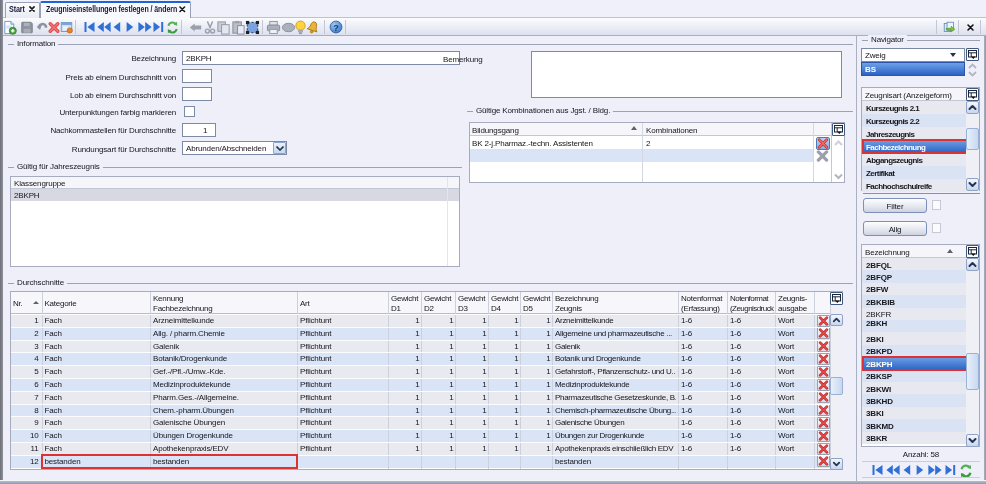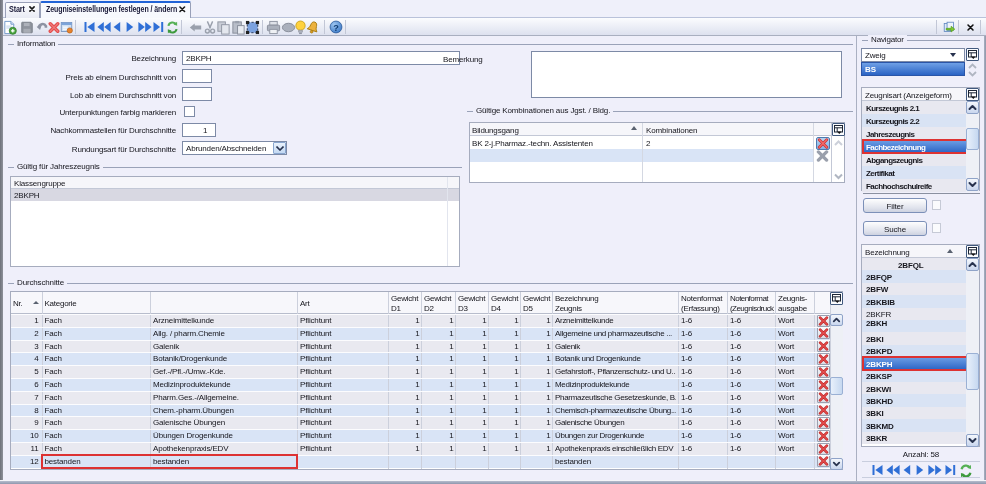--- a/index.html
+++ b/index.html
@@ -218,20 +218,21 @@
 <div class="t" style="left:14px;top:179px;">Klassengruppe</div>
 <div style="left:11px;top:189px;width:448px;height:12px;background:#d8d8e2"></div>
 <div class="t" style="left:14px;top:191px;">2BKPH</div>
 <div style="left:447px;top:177px;width:1px;height:89px;background:#e2e5ee"></div>
 <div style="left:8px;top:283px;width:845px;height:0px;border-top:1px solid #9aa2b8;"></div>
     <div class="t" style="left:14px;top:278px;background:#efeffa;padding:0 3px;">Durchschnitte</div>
 <div style="left:10px;top:291px;width:833px;height:179.00000000000003px;background:#fff;border:1px solid #a6acbe"></div>
 <div style="left:11px;top:292px;width:819px;height:22px;background:#f7f7fb;border-bottom:1px solid #b8bdcc"></div>
 <div class="t" style="left:13px;top:299px;width:27.5px;overflow:hidden;line-height:9.5px;letter-spacing:-0.25px">Nr.</div>
 <div class="t" style="left:44.5px;top:299px;width:104.5px;overflow:hidden;line-height:9.5px;letter-spacing:-0.25px">Kategorie</div>
+<div class="t" style="left:153px;top:294px;width:143px;overflow:hidden;line-height:9.5px;letter-spacing:-0.25px">Kennung<br>Fachbezeichnung</div>
 <div class="t" style="left:300px;top:299px;width:87px;overflow:hidden;line-height:9.5px;letter-spacing:-0.25px">Art</div>
 <div class="t" style="left:391px;top:294px;width:29px;overflow:hidden;line-height:9.5px;letter-spacing:-0.25px">Gewicht<br>D1</div>
 <div class="t" style="left:424px;top:294px;width:30px;overflow:hidden;line-height:9.5px;letter-spacing:-0.25px">Gewicht<br>D2</div>
 <div class="t" style="left:458px;top:294px;width:29px;overflow:hidden;line-height:9.5px;letter-spacing:-0.25px">Gewicht<br>D3</div>
 <div class="t" style="left:491px;top:294px;width:28px;overflow:hidden;line-height:9.5px;letter-spacing:-0.25px">Gewicht<br>D4</div>
 <div class="t" style="left:523px;top:294px;width:28px;overflow:hidden;line-height:9.5px;letter-spacing:-0.25px">Gewicht<br>D5</div>
 <div class="t" style="left:555px;top:294px;width:122px;overflow:hidden;line-height:9.5px;letter-spacing:-0.25px">Bezeichnung<br>Zeugnis</div>
 <div class="t" style="left:681px;top:294px;width:45px;overflow:hidden;line-height:9.5px;letter-spacing:-0.25px">Notenformat<br>(Erfassung)</div>
 <div class="t" style="left:730px;top:294px;width:44px;overflow:hidden;line-height:9.5px;letter-spacing:-0.55px">Notenformat<br>(Zeugnisdruck)</div>
 <div class="t" style="left:778px;top:294px;width:35px;overflow:hidden;line-height:9.5px;letter-spacing:-0.25px">Zeugnis-<br>ausgabe</div>
@@ -568,35 +569,35 @@
 <div style="position:absolute;left:966px;top:178px;width:13px;height:13px;background:linear-gradient(#f4f7fc,#c9d6ee);border:1px solid #8fa3c8;border-radius:2px">
       <svg width="11" height="11" viewBox="0 0 11 11" style="display:block">
         <path d="M2.5 4 L5.5 7 L8.5 4" stroke="#27324e" stroke-width="2" fill="none" stroke-linecap="round" stroke-linejoin="round"></path>
       </svg>
     </div>
 <div style="left:863px;top:193px;width:117px;height:1px;background:#8a90a0"></div>
 <div style="left:863px;top:198px;width:64px;height:15px;background:linear-gradient(#fefefe,#dfe2ec 70%,#cdd2e0);border:1px solid #7c90b8;border-radius:3px"></div>
 <div class="t" style="left:863px;top:202px;width:64px;text-align:center">Filter</div>
 <div style="left:932px;top:200px;width:9px;height:10px;background:#fafbfd;border:1px solid #c6cad6"></div>
 <div style="left:863px;top:221px;width:64px;height:15px;background:linear-gradient(#fefefe,#dfe2ec 70%,#cdd2e0);border:1px solid #7c90b8;border-radius:3px"></div>
-<div class="t" style="left:863px;top:225px;width:64px;text-align:center">Suche</div>
+<div class="t" style="left:863px;top:225px;width:64px;text-align:center">Allg</div>
 <div style="left:932px;top:223px;width:9px;height:10px;background:#fafbfd;border:1px solid #c6cad6"></div>
 <div style="left:861px;top:244px;width:119px;height:203px;background:#fff;border:1px solid #a6acbe"></div>
 <div style="left:862px;top:245px;width:117px;height:13px;background:#f6f6fa;border-bottom:1px solid #c3c8d6"></div>
 <div class="t" style="left:865px;top:248px;">Bezeichnung</div>
 <div style="position:absolute;left:947px;top:249px;width:0;height:0;border-left:3.5px solid transparent;border-right:3.5px solid transparent;border-bottom:4.2px solid #5a6270;"></div>
 <div style="position:absolute;left:966px;top:245px;width:13px;height:13px;background:#fbfcfe;border:1px solid #41597e;border-radius:1px">
       <svg width="11" height="11" viewBox="0 0 11 11" style="display:block">
         <rect x="1.5" y="1.5" width="8" height="6.5" fill="#fff" stroke="#1d2636" stroke-width="1"></rect>
         <path d="M1.5 3.8 H9.5 M4.2 3.8 V8" stroke="#1d2636" stroke-width="1"></path>
         <path d="M4 7.5 L8.6 7.5 L6.3 10 Z" fill="#111"></path>
       </svg>
     </div>
 <div style="left:862px;top:258px;width:105px;height:12.4px;background:#e8e8f0"></div>
-<div class="t" style="left:898px;top:260.5px;font-weight:bold">2BFQL</div>
+<div class="t" style="left:866px;top:260.5px;font-weight:bold">2BFQL</div>
 <div style="left:862px;top:270.4px;width:105px;height:12.4px;background:#d9e3f4"></div>
 <div class="t" style="left:866px;top:272.9px;font-weight:bold">2BFQP</div>
 <div style="left:862px;top:282.79999999999995px;width:105px;height:12.4px;background:#e8e8f0"></div>
 <div class="t" style="left:866px;top:285.29999999999995px;font-weight:bold">2BFW</div>
 <div style="left:862px;top:295.19999999999993px;width:105px;height:12.4px;background:#d9e3f4"></div>
 <div class="t" style="left:866px;top:297.69999999999993px;font-weight:bold">2BKBIB</div>
 <div style="left:862px;top:307.5999999999999px;width:105px;height:12.4px;background:#e8e8f0"></div>
 <div class="t" style="left:866px;top:310.0999999999999px;font-weight:normal">2BKFR</div>
 <div style="left:862px;top:319.9999999999999px;width:105px;height:12.4px;background:#d9e3f4"></div>
 <div class="t" style="left:866px;top:319px;font-weight:bold">2BKH</div>

